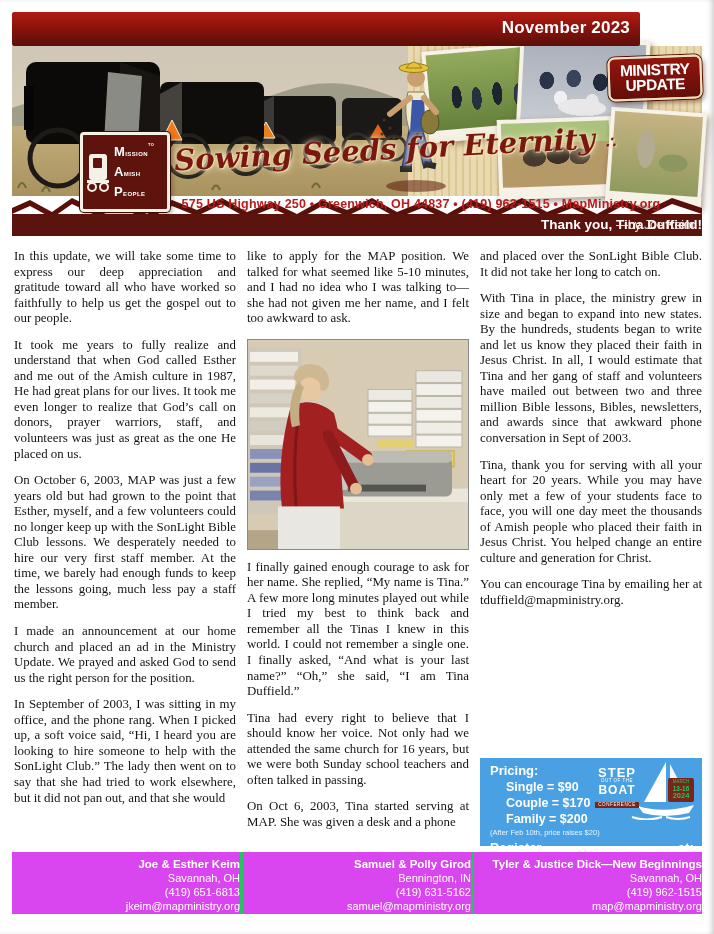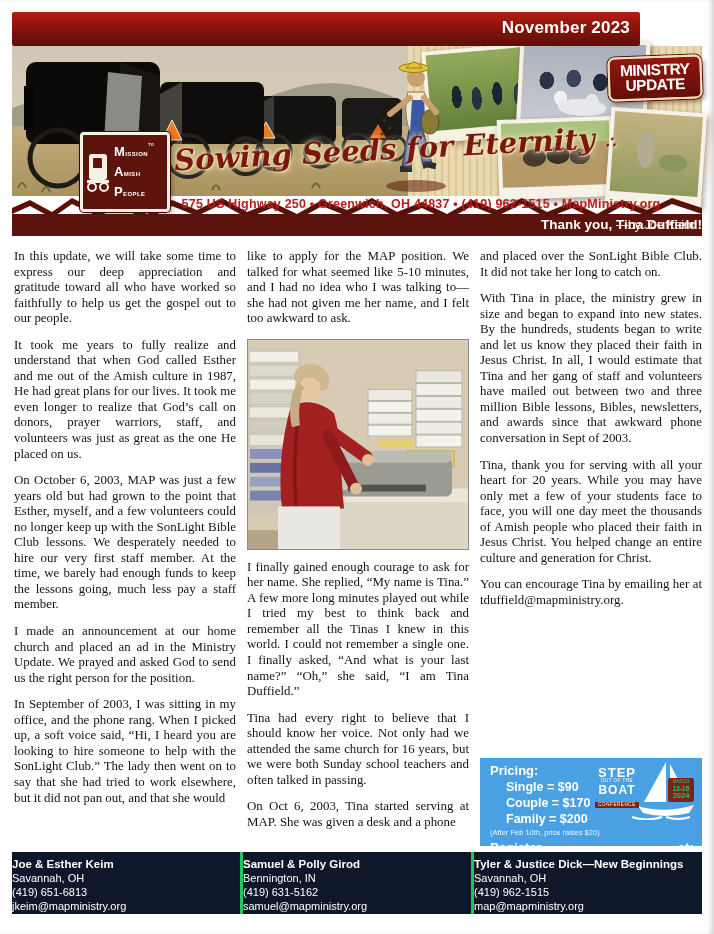--- a/index.html
+++ b/index.html
@@ -93,22 +93,22 @@
   .ev-text{position:absolute;left:0;top:4px;width:50px;text-align:center;color:#fff;line-height:1;}
   .ev-step{font-weight:800;font-size:13px;letter-spacing:1px;}
   .ev-small{font-size:4.5px;letter-spacing:.5px;}
   .ev-boat{font-weight:800;font-size:12px;letter-spacing:1px;}
   .ev-conf{display:inline-block;font-size:4.5px;background:#7a241a;padding:1px 3px;margin-top:1px;letter-spacing:.6px;}
   .ev-date{position:absolute;right:2px;top:16px;width:26px;background:#7a241a;color:#22c55e;
            text-align:center;line-height:1.1;padding:2px 0;border-radius:2px;}
   .ev-date .d1{font-size:4.5px;}  .ev-date .d2{font-size:6.5px;font-weight:bold;}
   .ev-date .d3{font-size:7.5px;font-weight:bold;}
   
-  .footer{position:absolute;left:12px;top:852px;width:690px;height:62px;background:#0f172a;
-          display:flex;color:#fff;text-align:left;z-index:8;}
+  .footer{position:absolute;left:12px;top:852px;width:690px;height:62px;background:#d946ef;
+          display:flex;color:#fff;text-align:right;z-index:8;}
   .fcol{flex:1;padding-top:5px;font-size:11px;line-height:14px;}
   .fcol + .fcol{border-left:3px solid #22c55e;}
   .fname{font-weight:bold;font-size:11.5px;}
 </style>
 </head>
 <body>
 
 <div class="page">
 
   <div class="topbar">

